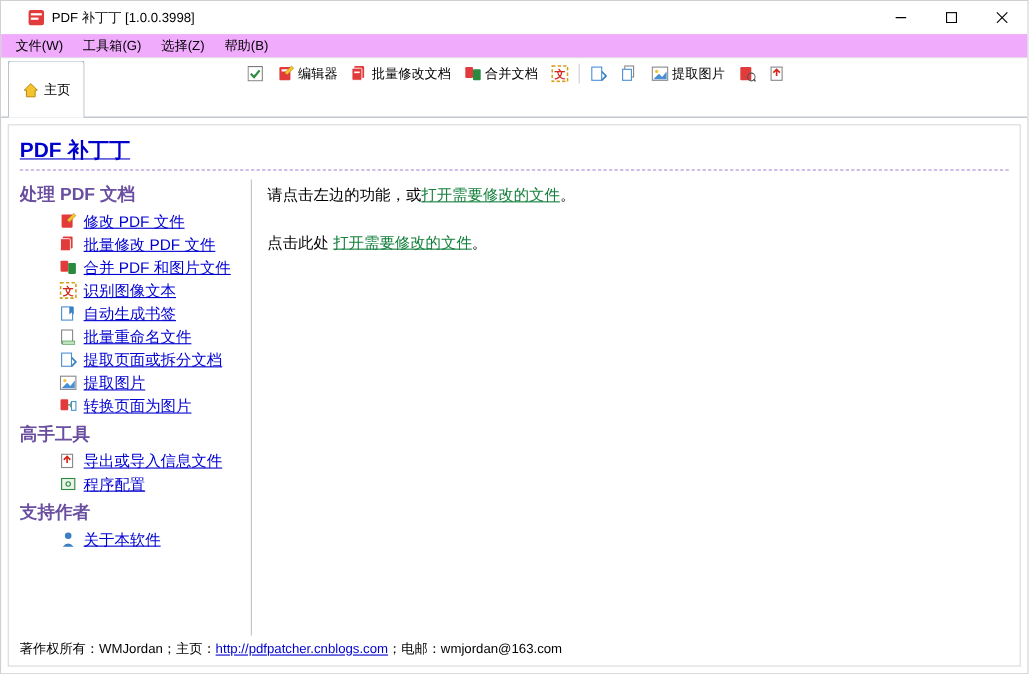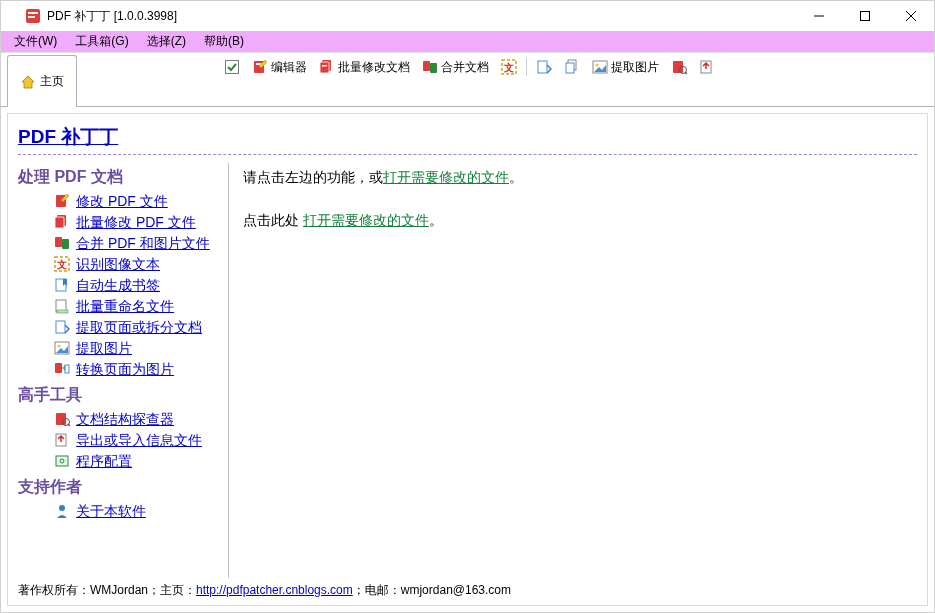--- a/index.html
+++ b/index.html
@@ -293,30 +293,20 @@
             </span>
             <a class="action-link">转换页面为图片</a>
           </li>
       </ul>
 
       <div class="section-heading">高手工具</div>
       <ul class="action-list">
         <li class="action-item">
             <span class="icon16">
               <svg width="16" height="16">
-                <rect x="2" y="2" width="10" height="12" rx="1" fill="#e23b3b"></rect>
-                <circle cx="12" cy="11" r="3.5" fill="none" stroke="#555" stroke-width="1"></circle>
-                <line x1="14" y1="13" x2="16" y2="15" stroke="#555" stroke-width="1.5"></line>
-              </svg>
-            </span>
-            <a class="action-link">文档结构探查器</a>
-          </li>
-        <li class="action-item">
-            <span class="icon16">
-              <svg width="16" height="16">
                 <rect x="2" y="2" width="10" height="12" fill="#fff" stroke="#888"></rect>
                 <path d="M7 4 L7 10 M4 7 L7 4 L10 7" fill="none" stroke="#d4281c" stroke-width="1.5"></path>
               </svg>
             </span>
             <a class="action-link">导出或导入信息文件</a>
           </li>
         <li class="action-item">
             <span class="icon16">
               <svg width="16" height="16">
                 <rect x="2" y="3" width="12" height="10" fill="#e8f4e8" stroke="#2b8a3e"></rect>

